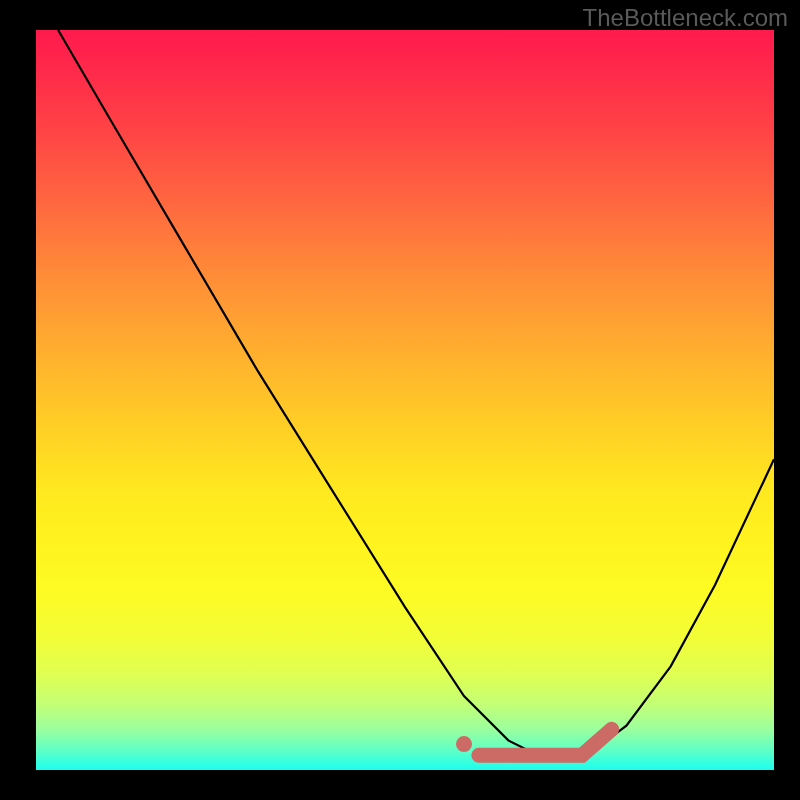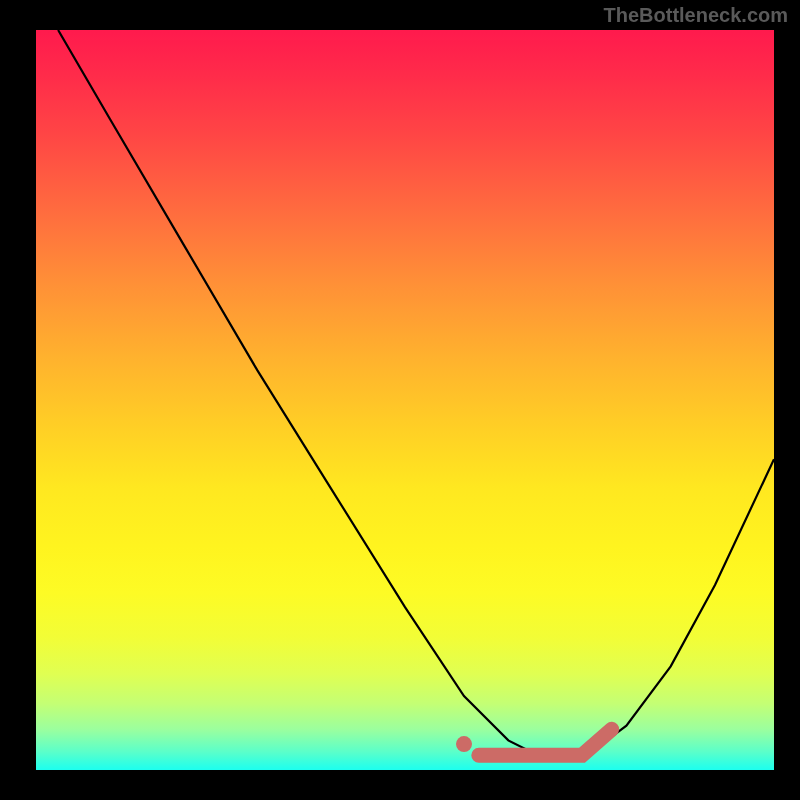--- a/index.html
+++ b/index.html
@@ -9,22 +9,22 @@
     background: #000;
     position: relative;
     font-family: Arial, sans-serif;
     overflow: hidden;
   }
   .attribution {
     position: absolute;
     top: 4px;
     right: 12px;
     color: #5a5a5a;
-    font-size: 20px;
-    font-weight: 700;
+    font-size: 24px;
+    font-weight: 400;
     z-index: 10;
   }
   .plot-area {
     position: absolute;
     left: 36px;
     top: 30px;
     width: 738px;
     height: 740px;
   }
   .gradient-bg {

